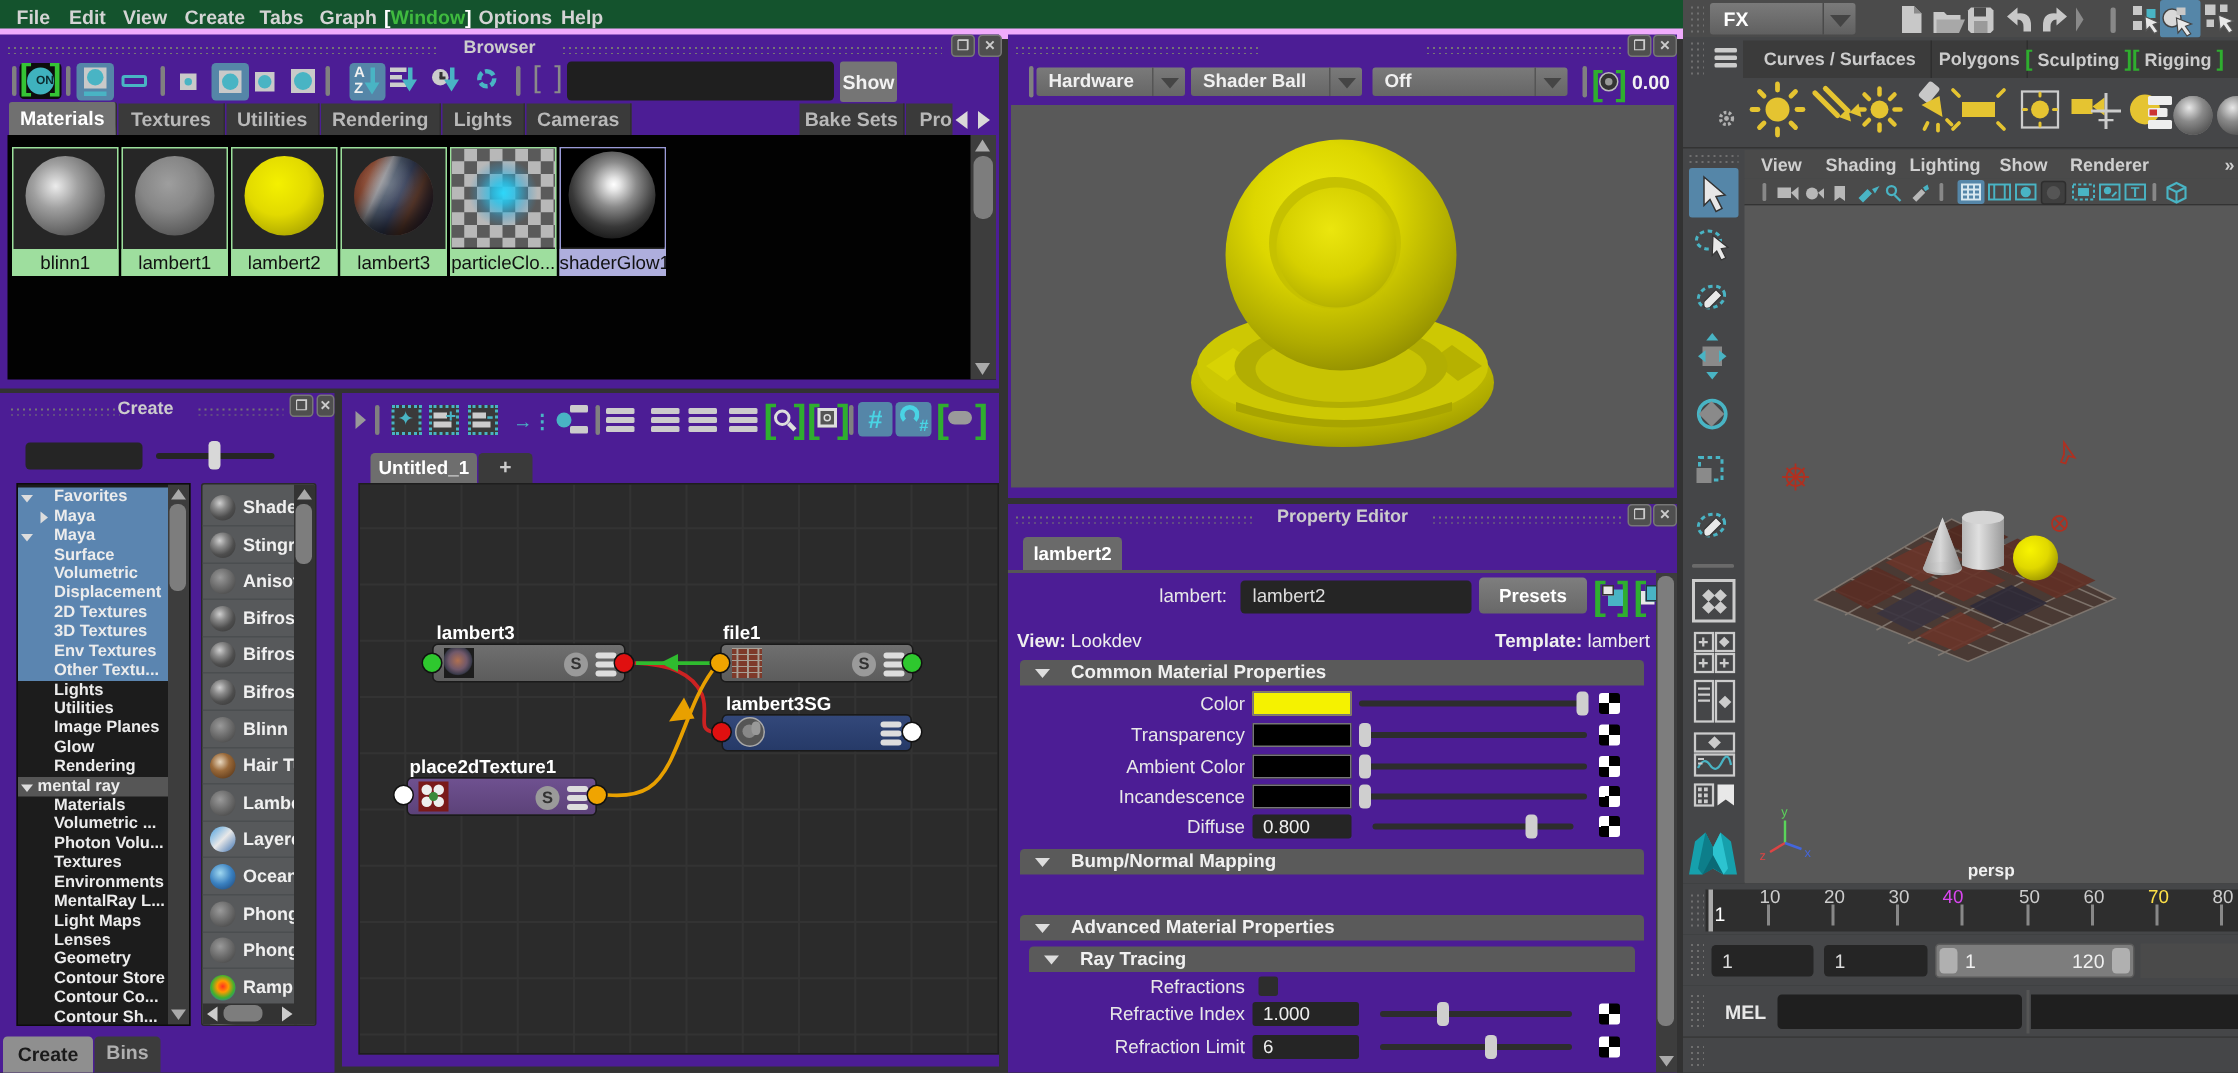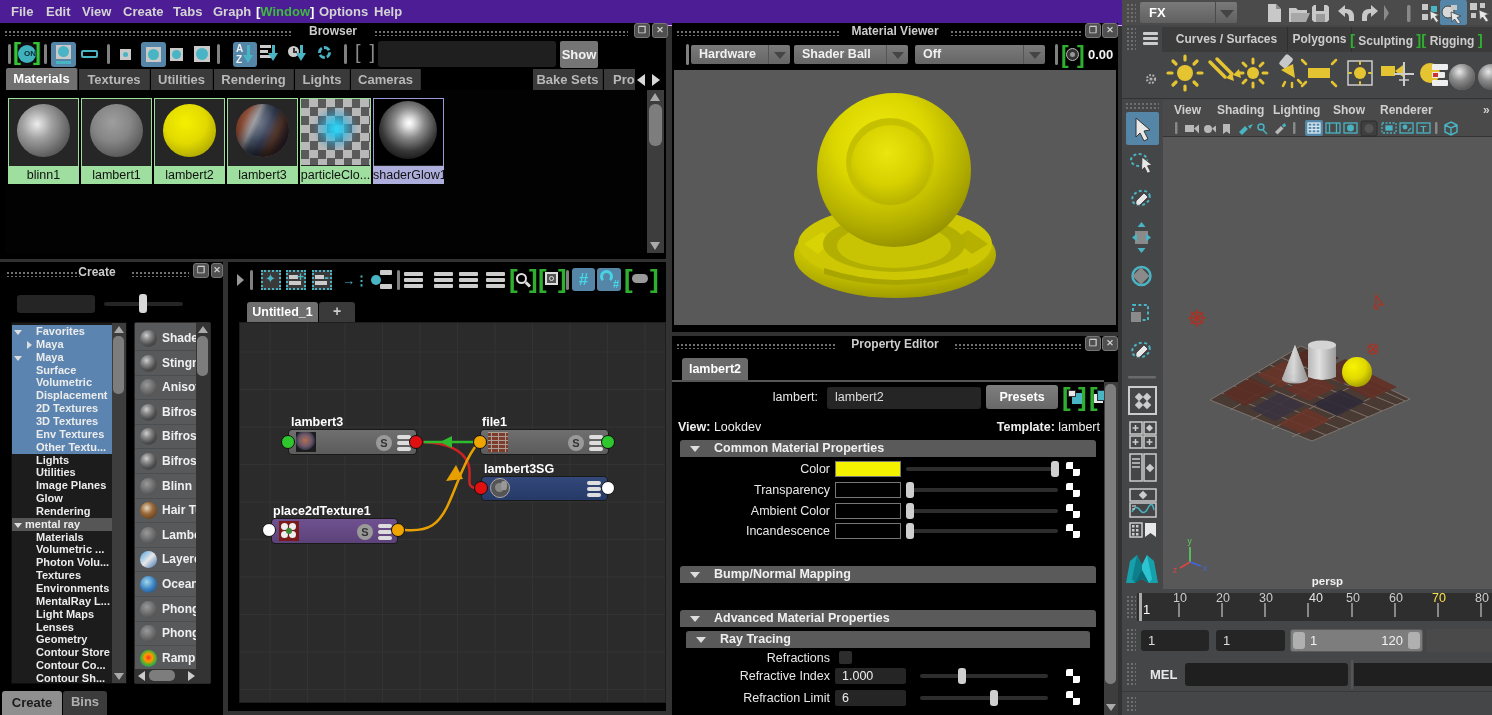--- a/index.html
+++ b/index.html
@@ -1,20 +1,20 @@
 <!DOCTYPE html>
 <html><head>
 <meta charset="utf-8">
 <style>
   * { margin:0; padding:0; box-sizing:border-box; }
   html,body { width:1492px; height:715px; overflow:hidden; background:#3c3c3c; }
   body { font-family:"Liberation Sans", sans-serif; }
   #root { position:absolute; top:0; left:0; width:1492px; height:715px; background:#323232; }
   .abs { position:absolute; }
-  .panel { position:absolute; background:#000000; }
+  .panel { position:absolute; background:#4c1d95; }
   .dots { background-image:radial-gradient(#757575 0.7px, transparent 0.9px); background-size:4px 4px; }
   .vdots { background-image:radial-gradient(#6f6f6f 0.8px, transparent 1px); background-size:4px 4px; }
   .winbtn { position:absolute; width:16px; height:15px; border:1px solid #777; border-radius:3px; background:#4f4f4f; color:#ccc; font-size:9px; line-height:13px; text-align:center; font-weight:bold; }
   .field { position:absolute; background:#252525; border-radius:3px; color:#ddd; font-size:12px; }
   .tab { position:absolute; background:#3a3a3a; color:#b8b8b8; font-size:13px; font-weight:bold; text-align:center; border-right:1px solid #2f2f2f; }
   .seltab { background:#707070; color:#fff; }
   .sep { position:absolute; width:3px; border-radius:2px; background:#808080; }
   .sw { position:absolute; top:8px; width:71px; height:86px; border:1px solid #9be09b; background:#262626; }
   .swpurp { border-color:#9a9ad8; }
   .sw .swi { position:absolute; left:8px; top:5px; width:53px; height:53px; border-radius:50%; }
@@ -50,21 +50,21 @@
   .psec { position:absolute; left:8px; width:416px; height:17px; background:#5a5a5a; border-radius:3px 3px 0 0; color:#f0f0f0; font-size:12.5px; font-weight:bold; }
   .psec b { position:absolute; left:34px; top:1px; }
   .psec i { position:absolute; left:10px; top:6px; width:0; height:0; border-left:5px solid transparent; border-right:5px solid transparent; border-top:6px solid #ddd; }
   .pfield { position:absolute; left:163px; top:0; width:66px; height:16px; background:#252525; border-radius:2px; color:#eee; font-size:12.5px; }
   .pfield span { position:absolute; left:7px; top:1px; }
 </style>
 </head>
 <body>
 <div id="root">
 
-  <div class="abs" style="left:0;top:0;width:1122px;height:26px;background:#4c1d95;border-bottom:1px solid #f0abfc;">
+  <div class="abs" style="left:0;top:0;width:1122px;height:26px;background:#14532d;border-bottom:7px solid #f0abfc;">
     <div class="mtxt" style="left:11px;">File</div>
     <div class="mtxt" style="left:46px;">Edit</div>
     <div class="mtxt" style="left:82px;">View</div>
     <div class="mtxt" style="left:123px;">Create</div>
     <div class="mtxt" style="left:173px;">Tabs</div>
     <div class="mtxt" style="left:213px;">Graph</div>
     <div class="mtxt" style="left:256px;color:#fff;">[<span style="color:#3fba3f;">Window</span>]</div>
     <div class="mtxt" style="left:319px;">Options</div>
     <div class="mtxt" style="left:374px;">Help</div>
   </div>
@@ -505,21 +505,20 @@
             <i class="abs" style="left:0;top:12px;width:14px;height:3.5px;background:#ddd;border-radius:2px;"></i>
           </div>
       </div>
       <div class="abs" style="left:22px;top:200px;width:14px;height:14px;border-radius:50%;background:#fff;border:1px solid #111;"></div>
       <div class="abs" style="left:151px;top:200px;width:14px;height:14px;border-radius:50%;background:#f0a400;border:1px solid #111;"></div>
     </div>
   </div>
 
   <div class="panel" id="matview" style="left:672px;top:23px;width:446px;height:309px;">
     <div class="abs dots" style="left:4px;top:7px;width:164px;height:6px;"></div>
-    <div class="abs" style="left:0;right:0;top:1px;color:#ccc;font-size:12px;font-weight:bold;text-align:center;">Material Viewer</div>
     <div class="abs dots" style="left:278px;top:7px;width:132px;height:6px;"></div>
     <div class="winbtn" style="left:413px;top:0px;">❐</div>
     <div class="winbtn" style="left:430px;top:0px;">✕</div>
     <div class="sep" style="left:14px;top:21px;height:21px;"></div>
     <div class="combo" style="left:19px;width:99px;">
         <span class="ct">Hardware</span>
         <span class="ca"></span>
       </div>
     <div class="combo" style="left:122px;width:114px;">
         <span class="ct">Shader Ball</span>
@@ -612,20 +611,29 @@
         <span class="phandle" style="left:234px;"></span>
         <span class="pcheck"></span>
       </div>
     <div class="prow" style="top:187px;">
         <span class="plabel">Incandescence</span>
         <span class="pswatch" style="background:#000;"></span>
         <span class="ptrack" style="left:234px;width:152px;"></span>
         <span class="phandle" style="left:234px;"></span>
         <span class="pcheck"></span>
       </div>
+    <div class="prow" style="top:207px;">
+        <span class="plabel">Diffuse</span>
+        <span class="pfield">
+          <span>0.800</span>
+        </span>
+        <span class="ptrack" style="left:243px;width:134px;"></span>
+        <span class="phandle" style="left:345px;"></span>
+        <span class="pcheck"></span>
+      </div>
     <div class="psec" style="top:230px;">
         <i></i>
         <b>Bump/Normal Mapping</b>
       </div>
     <div class="psec" style="top:274px;">
         <i></i>
         <b>Advanced Material Properties</b>
       </div>
     <div class="psec" style="top:295px;left:14px;width:404px;">
         <i></i>
@@ -1059,21 +1067,21 @@
         <div class="abs" style="left:2px;top:0;width:3px;height:28px;background:#aaa;"></div>
         <div class="abs" style="left:6px;top:9px;color:#fff;font-size:13px;">1</div>
         <div id="ticks">
             <div class="abs" style="left:41px;top:10px;width:2px;height:14px;background:#888;"></div>
             <div class="abs" style="left:29px;top:-2px;width:28px;text-align:center;color:#ccc;font-size:12.5px;">10</div>
             <div class="abs" style="left:84px;top:10px;width:2px;height:14px;background:#888;"></div>
             <div class="abs" style="left:72px;top:-2px;width:28px;text-align:center;color:#ccc;font-size:12.5px;">20</div>
             <div class="abs" style="left:127px;top:10px;width:2px;height:14px;background:#888;"></div>
             <div class="abs" style="left:115px;top:-2px;width:28px;text-align:center;color:#ccc;font-size:12.5px;">30</div>
             <div class="abs" style="left:170px;top:10px;width:2px;height:14px;background:#888;"></div>
-            <div class="abs" style="left:158px;top:-2px;width:28px;text-align:right;color:#e5e5e5;font-size:12.5px;">40</div>
+            <div class="abs" style="left:158px;top:-2px;width:28px;text-align:left;color:#d946ef;font-size:12.5px;">40</div>
             <div class="abs" style="left:214px;top:10px;width:2px;height:14px;background:#888;"></div>
             <div class="abs" style="left:202px;top:-2px;width:28px;text-align:center;color:#ccc;font-size:12.5px;">50</div>
             <div class="abs" style="left:257px;top:10px;width:2px;height:14px;background:#888;"></div>
             <div class="abs" style="left:245px;top:-2px;width:28px;text-align:center;color:#ccc;font-size:12.5px;">60</div>
             <div class="abs" style="left:300px;top:10px;width:2px;height:14px;background:#888;"></div>
             <div class="abs" style="left:288px;top:-2px;width:28px;text-align:center;color:#fde047;font-size:12.5px;">70</div>
             <div class="abs" style="left:343px;top:10px;width:2px;height:14px;background:#888;"></div>
             <div class="abs" style="left:331px;top:-2px;width:28px;text-align:center;color:#ccc;font-size:12.5px;">80</div>
           </div>
       </div>

